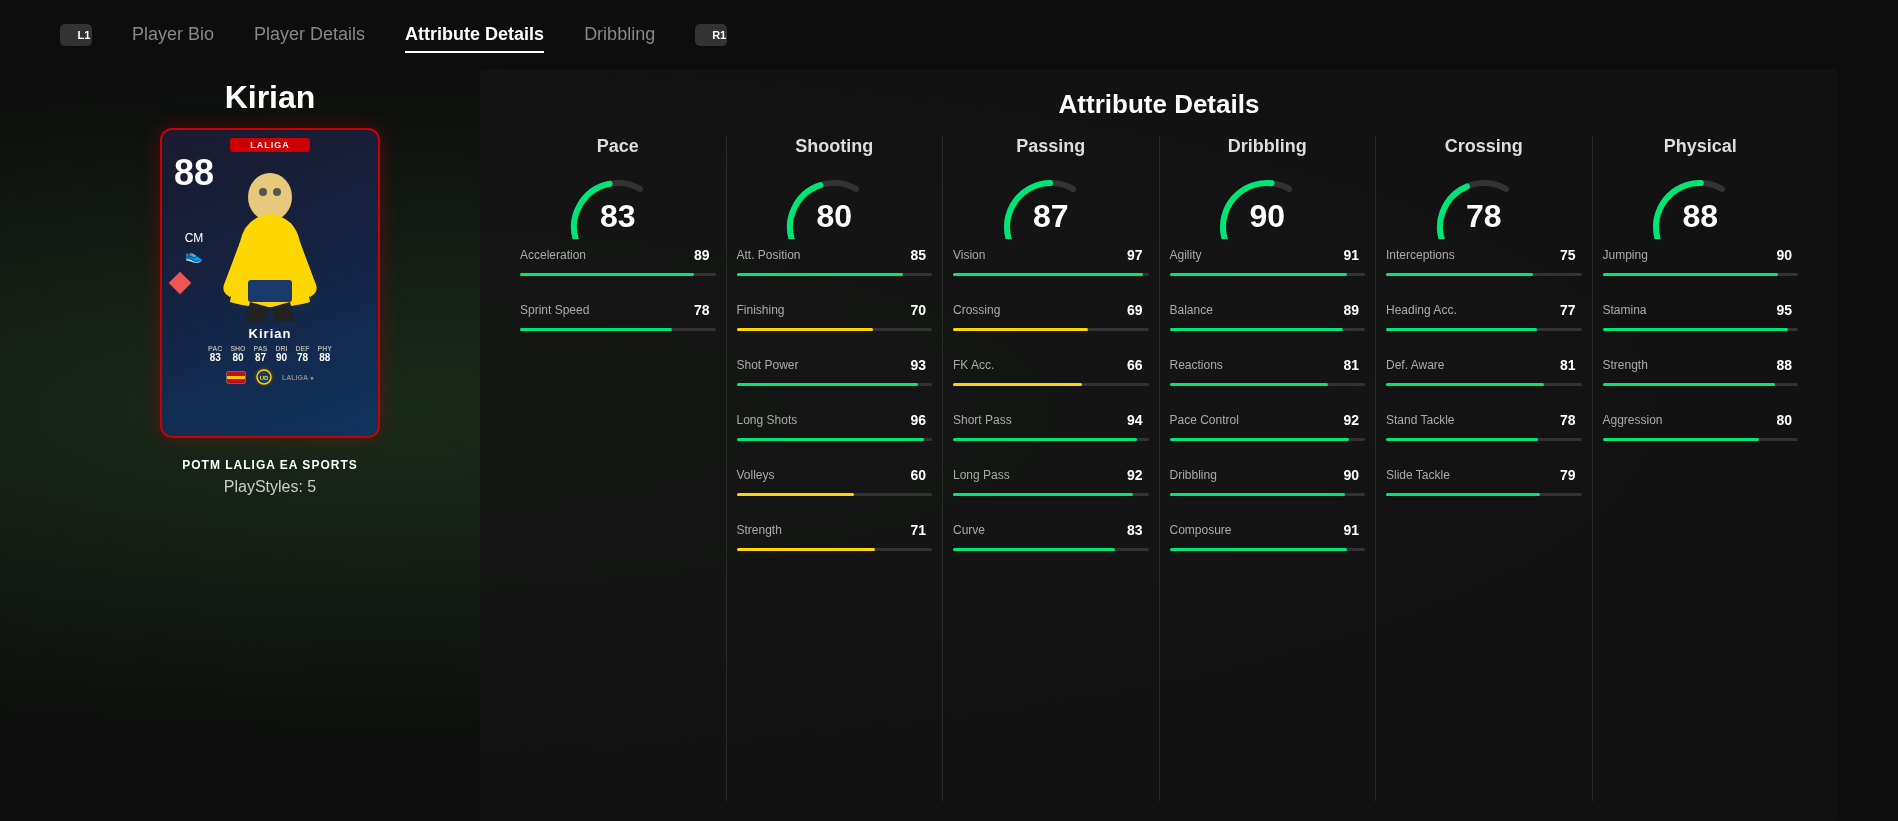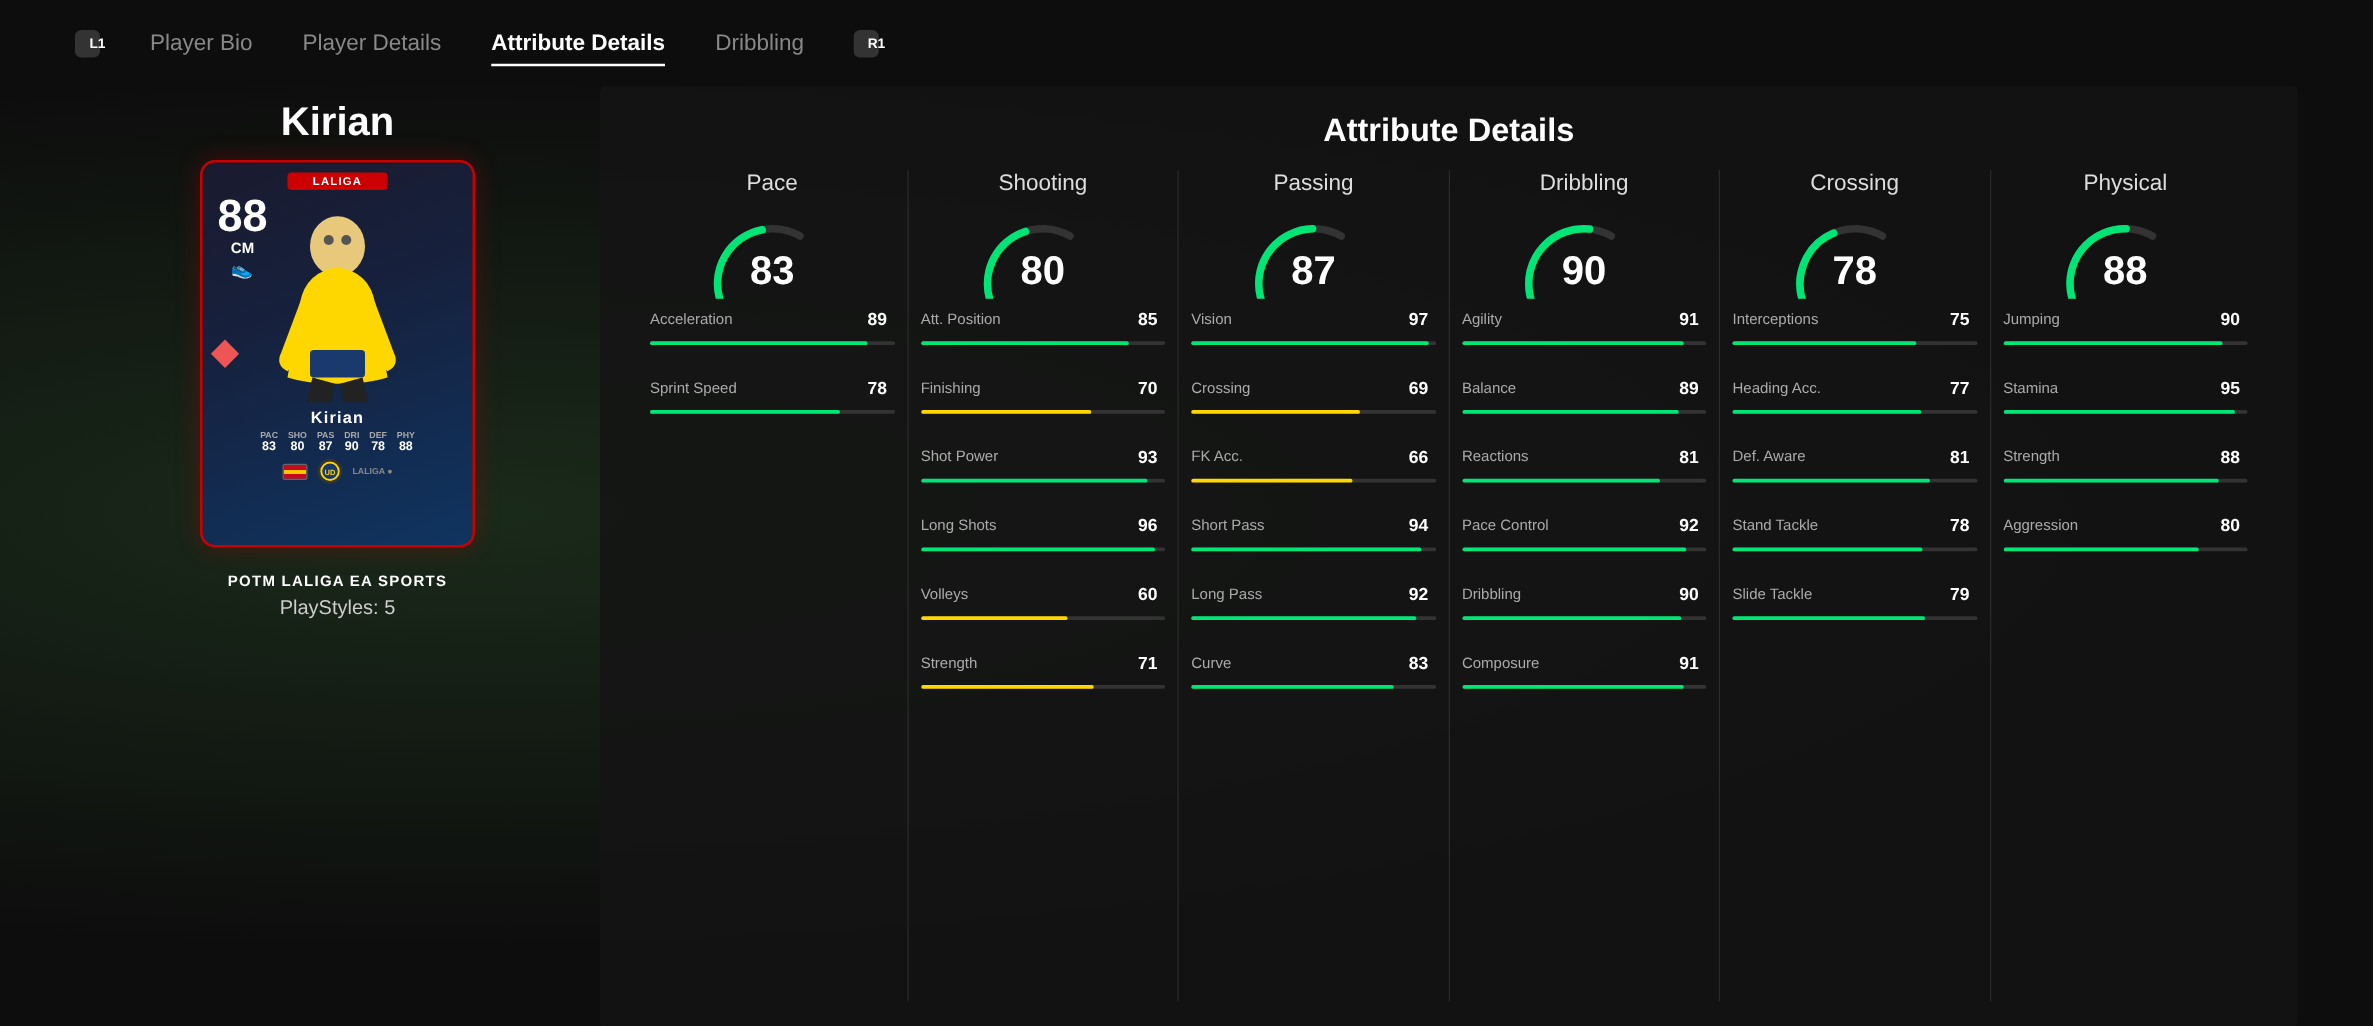--- a/index.html
+++ b/index.html
@@ -38,21 +38,21 @@
       gap: 40px;
       padding: 20px 0 10px 0;
     }
 
     .nav-btn-icon {
       background: #333;
       border: none;
       color: #fff;
       font-size: 11px;
       font-weight: bold;
-      width: 20px;
+      width: 32px;
       height: 22px;
       border-radius: 5px;
       display: flex;
       align-items: center;
       justify-content: center;
       cursor: pointer;
       padding-left: 16px;
     }
 
     .nav-tab {
@@ -143,22 +143,23 @@
 
     .card-rating {
       font-size: 36px;
       font-weight: 900;
       color: #fff;
       line-height: 1;
     }
 
     .card-pos {
       font-size: 12px;
-      font-weight: 700;
-      color: #fff;
+      font-weight: 400;
+      color: #fff;
+      margin-top: 40px;
     }
 
     .card-boot-icon {
       font-size: 14px;
       margin-top: 2px;
     }
 
     
     .card-player-img {
       width: 180px;
@@ -309,21 +310,21 @@
       bottom: 4px;
       left: 50%;
       transform: translateX(-50%);
       font-size: 32px;
       font-weight: 800;
       color: #fff;
     }
 
     .attr-col-title {
       font-size: 18px;
-      font-weight: 400;
+      font-weight: 700;
       color: #ddd;
       margin-bottom: 12px;
     }
 
     
     .sub-stat {
       display: flex;
       align-items: center;
       justify-content: space-between;
       width: 100%;

